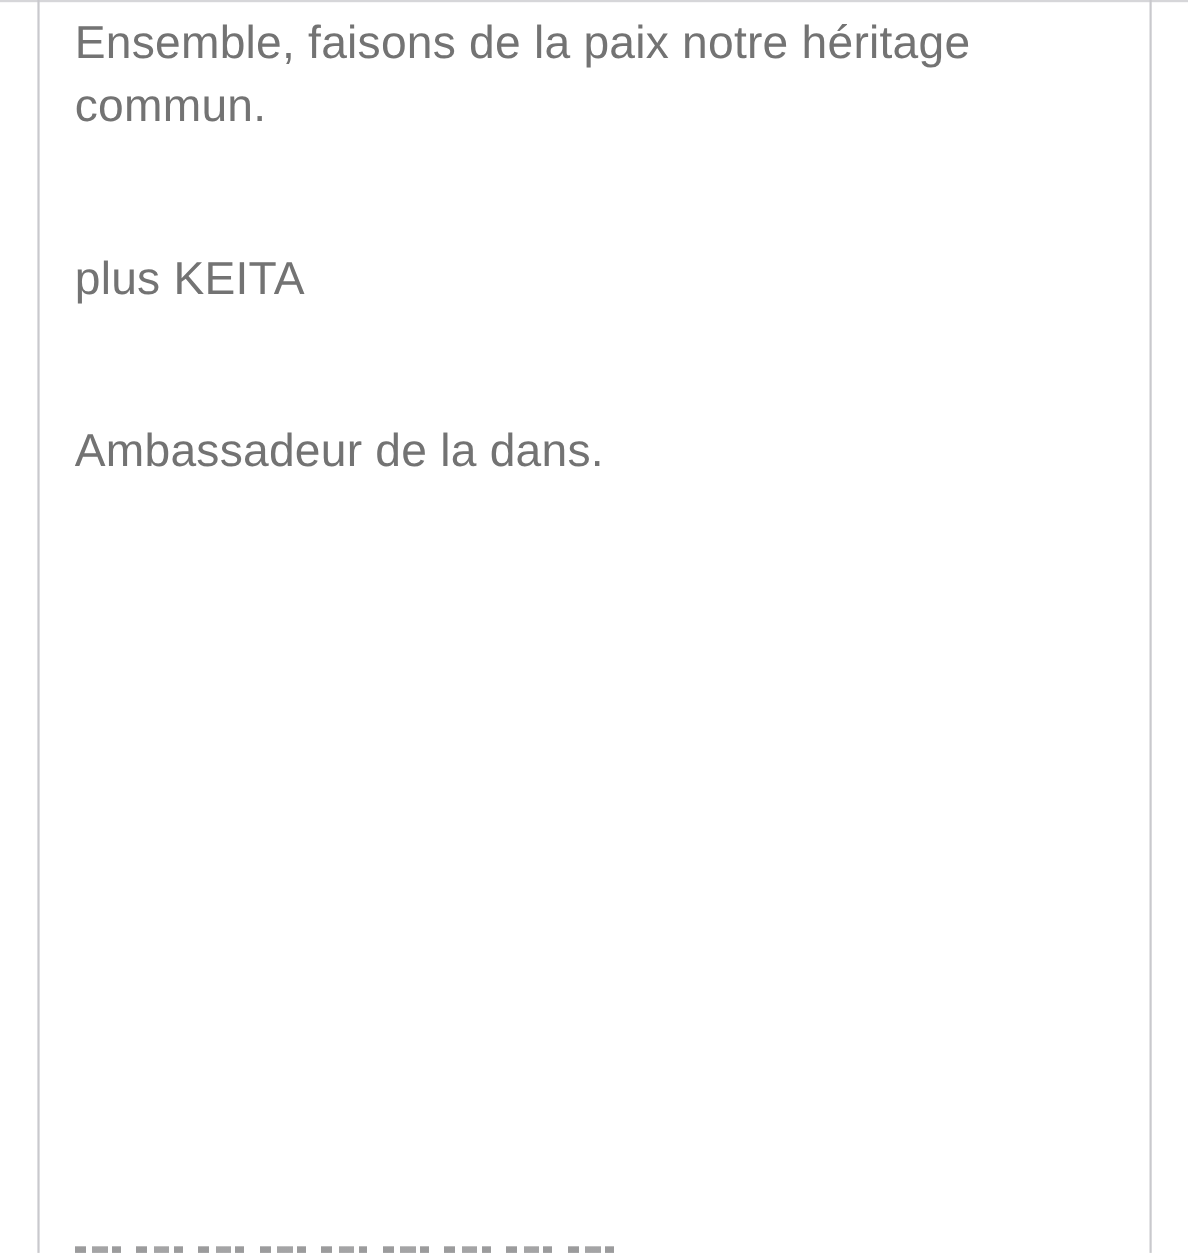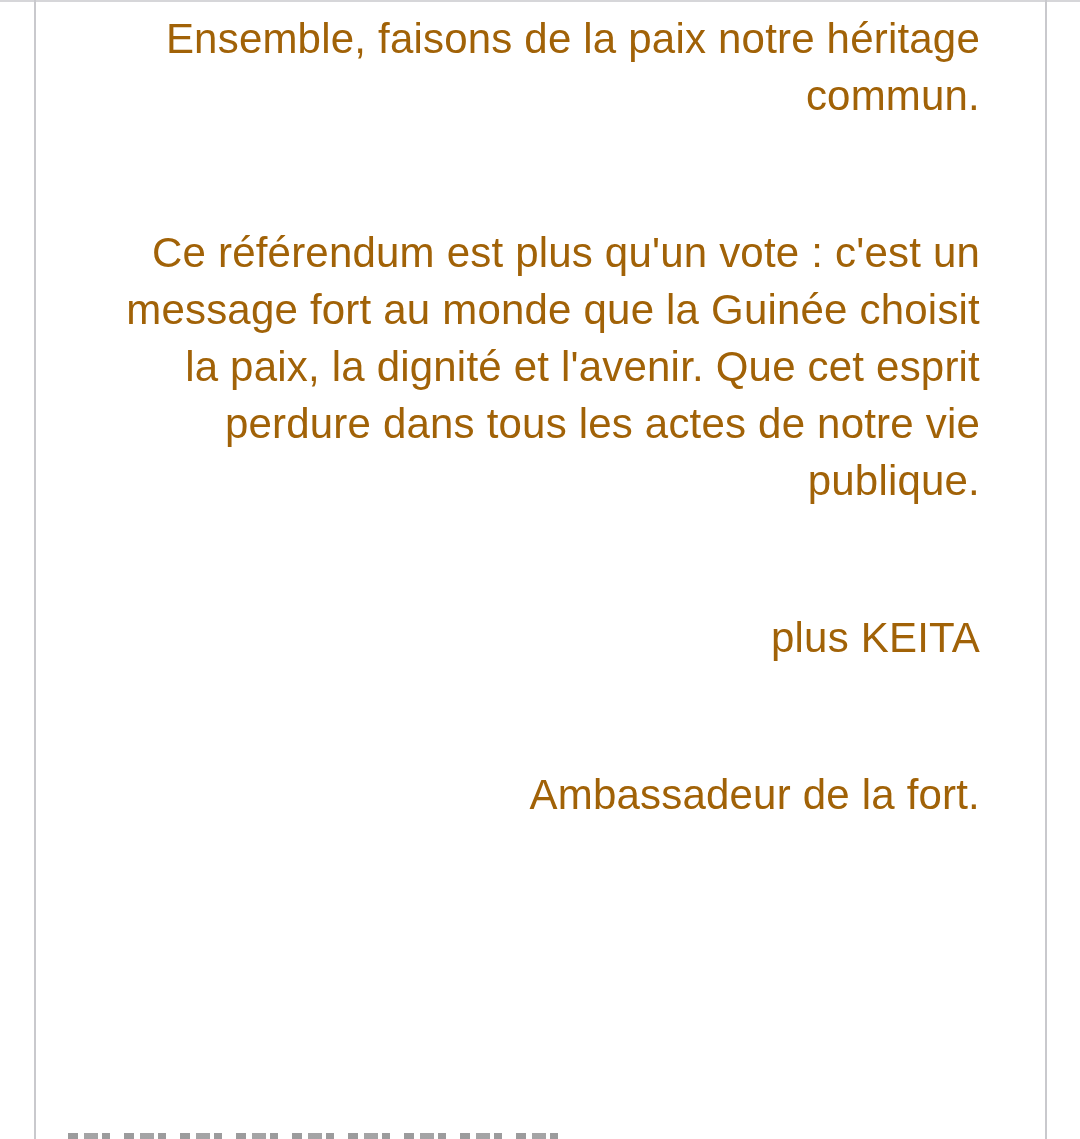--- a/index.html
+++ b/index.html
@@ -36,24 +36,23 @@
     position: absolute;
     left: 68px;
     top: 10px;
     width: 912px;
   }
   .content p {
     margin: 0 0 100px 0;
     font-size: 42px;
     line-height: 57px;
     font-weight: 400;
-    color: #a16207;
+    color: #737373;
     letter-spacing: 0.2px;
     white-space: pre-line;
-    text-align: right;
   }
   .content p:last-child {
     margin-bottom: 0;
   }
   
   .clipped-text-line {
     position: absolute;
     left: 68px;
     top: 1133px;
     width: 494px;
@@ -74,24 +73,19 @@
 
 <div class="page">
 
   <div class="top-divider"></div>
   <div class="rule-vertical rule-left"></div>
   <div class="rule-vertical rule-right"></div>
 
   <div class="content">
     <p>Ensemble, faisons de la paix notre héritage
 commun.</p>
-    <p>Ce référendum est plus qu'un vote : c'est un
-message fort au monde que la Guinée choisit
-la paix, la dignité et l'avenir. Que cet esprit
-perdure dans tous les actes de notre vie
-publique.</p>
     <p>plus KEITA</p>
-    <p>Ambassadeur de la fort.</p>
+    <p>Ambassadeur de la dans.</p>
   </div>
 
   <div class="clipped-text-line"></div>
 
 </div>
 
 </body></html>

